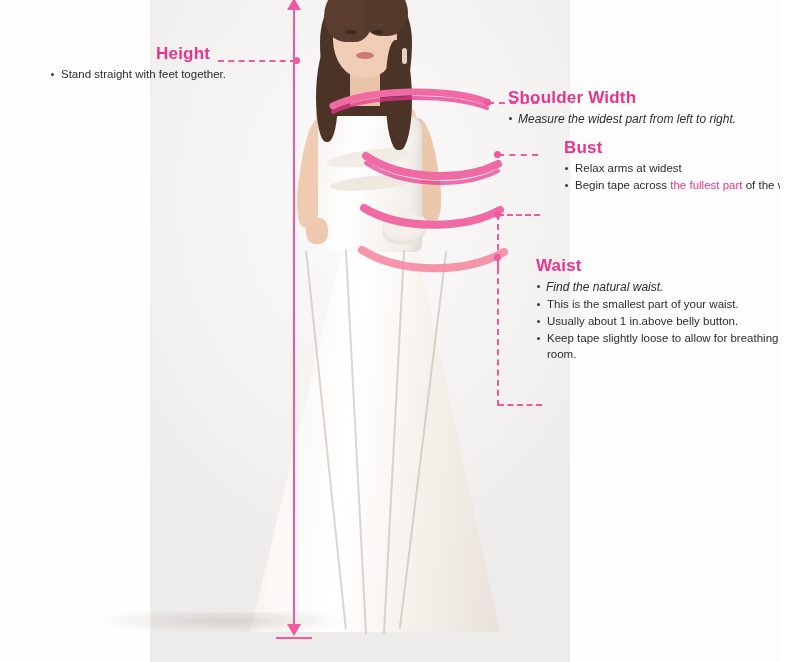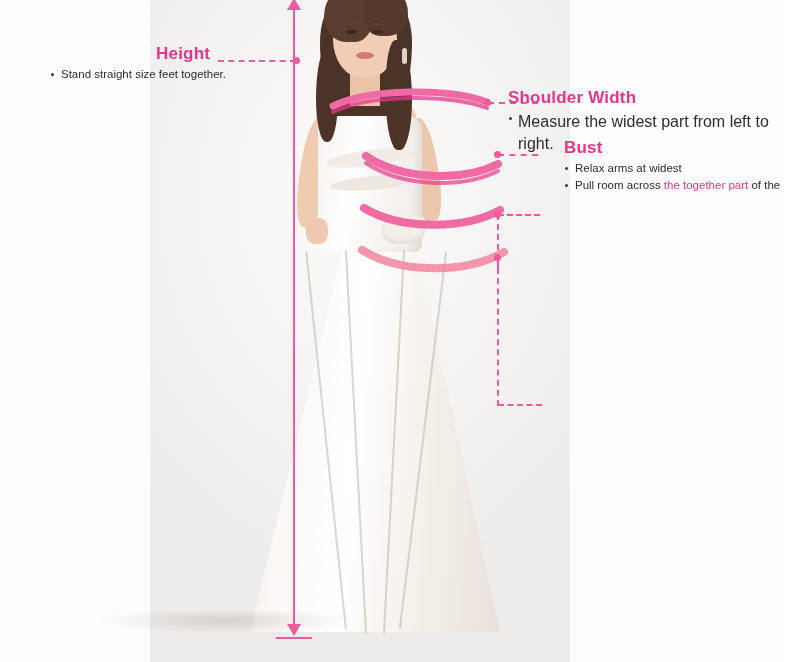--- a/index.html
+++ b/index.html
@@ -322,26 +322,27 @@
   
   .block { position: absolute; z-index: 10; }
   .heading {
     color: #e8358c;
     font-size: 17px;
     font-weight: bold;
     margin: 0 0 3px 0;
     letter-spacing: .2px;
   }
   .lead {
-    font-size: 16px;
+    font-size: 12px;
     color: #2d2d2d;
     margin: 0 0 2px 0;
     padding-left: 10px;
     position: relative;
     line-height: 1.35;
+    font-style: italic;
   }
   ul.bullets {
     list-style: none;
     margin: 0;
     padding: 0;
   }
   ul.bullets li {
     font-size: 11.5px;
     color: #2d2d2d;
     line-height: 1.38;
@@ -462,32 +463,41 @@
   <div class="dash-v" style="left:497px; top:214px; height:56px;"></div>
   <div class="dot" style="left:494px; top:211px;"></div>
 
   <div class="dash-h" style="left:498px; top:404px; width:44px;"></div>
   <div class="dash-v" style="left:497px; top:258px; height:148px;"></div>
   <div class="dot" style="left:494px; top:254px;"></div>
 
   <div class="block" id="height-block">
     <div class="heading">Height</div>
     <ul class="bullets">
-      <li>Stand straight size feet together.</li>
+      <li>Stand straight with feet together.</li>
     </ul>
   </div>
 
   <div class="block" id="shoulder-block">
     <div class="heading">Shoulder Width</div>
     <p class="lead">Measure the widest part from left to right.</p>
   </div>
 
   <div class="block" id="bust-block">
     <div class="heading">Bust</div>
     <ul class="bullets">
       <li>Relax arms at widest</li>
-      <li><span>Pull room across </span><span class="em-pink">the together part</span><span> of the will.</span></li>
+      <li><span>Begin tape across </span><span class="em-pink">the fullest part</span><span> of the will.</span></li>
     </ul>
   </div>
 
+  <div class="block" id="waist-block">
+    <div class="heading">Waist</div>
+    <p class="lead">Find the natural waist.</p>
+    <ul class="bullets">
+      <li>This is the smallest part of your waist.</li>
+      <li>Usually about 1 in.above belly button.</li>
+      <li>Keep tape slightly loose to allow for breathing room.</li>
+    </ul>
+  </div>
 
 
 </div>
 
 </body></html>

